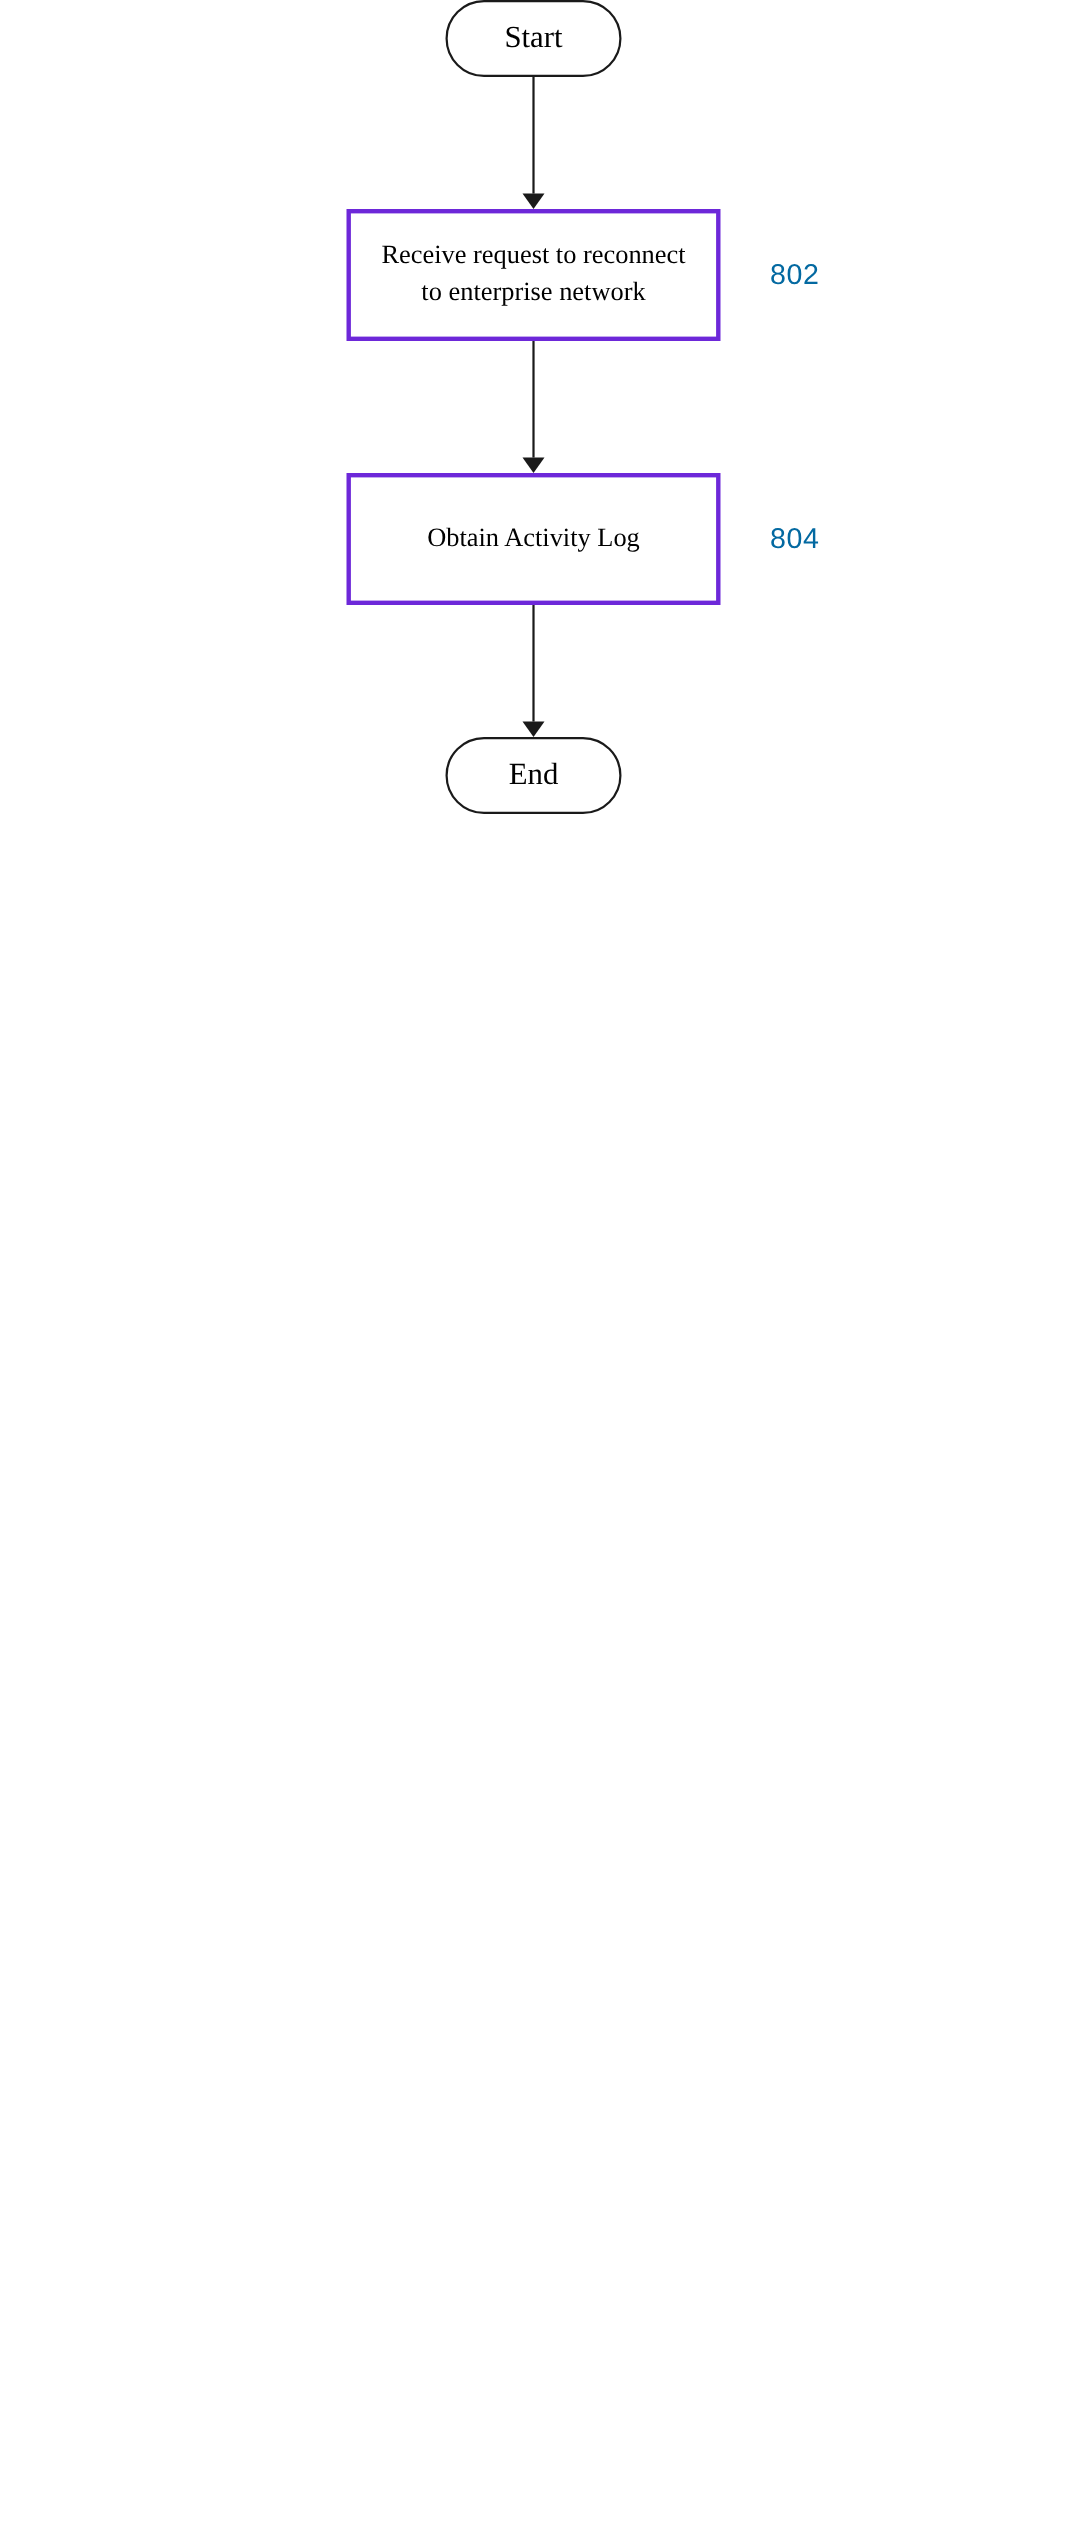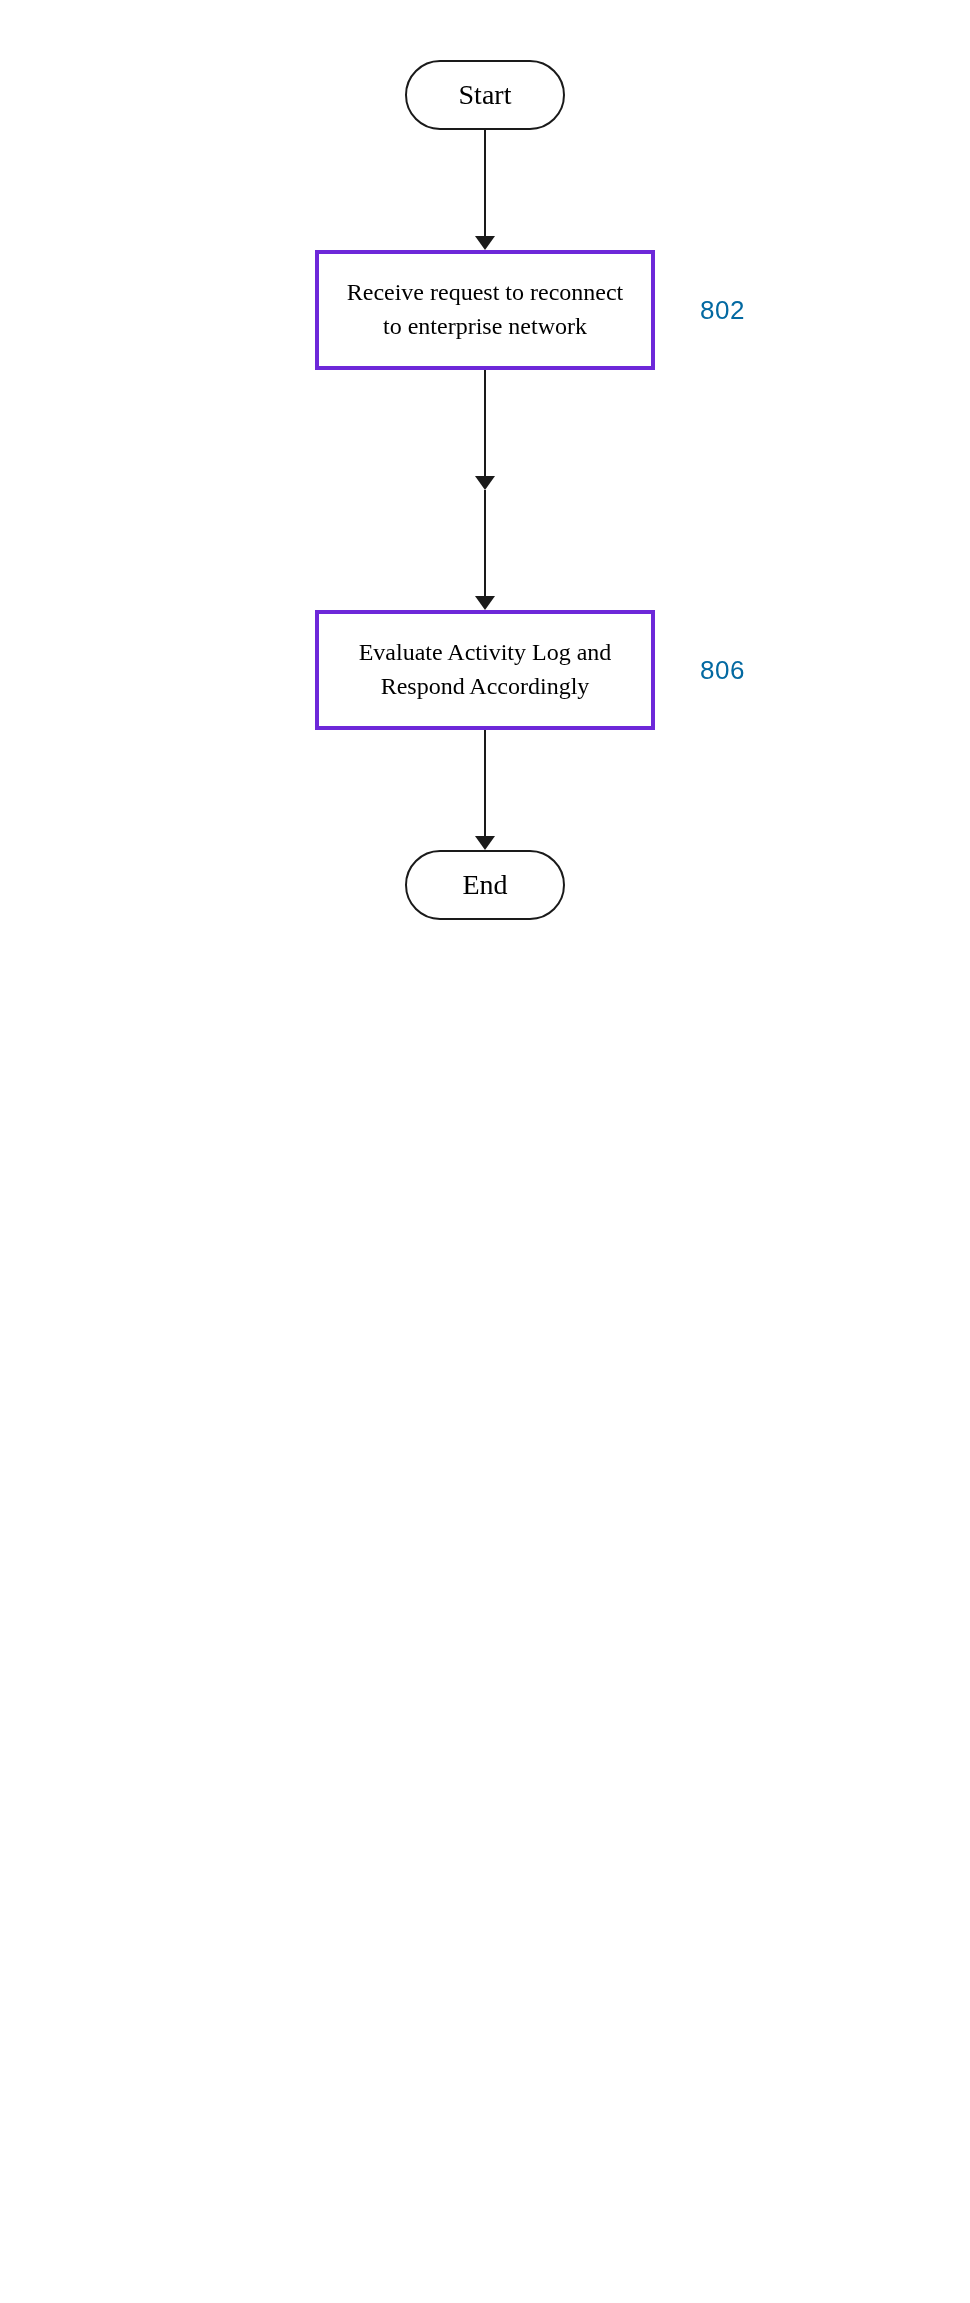--- a/index.html
+++ b/index.html
@@ -18,21 +18,20 @@
       align-items: flex-start;
     }
 
     .flowchart-container {
       width: 970px;
       height: 2303px;
       background: #ffffff;
       display: flex;
       flex-direction: column;
       align-items: center;
-      padding-top: 60px;
       position: relative;
     }
 
     .node {
       display: flex;
       align-items: center;
       justify-content: center;
       text-align: center;
       position: relative;
     }
@@ -115,40 +114,33 @@
       <span class="label-annotation handwritten">802</span>
     </div>
 
     <div style="display:flex; flex-direction:column; align-items:center; height:120px; position:relative;">
       <div style="width:2px; height:110px; background:#1a1a1a;"></div>
       <div style="width:0; height:0; border-left:10px solid transparent; border-right:10px solid transparent; border-top:14px solid #1a1a1a;"></div>
     </div>
   </div>
 
   <div class="step-wrapper">
+    <div class="node-wrapper">
+      <div class="node process-node">
+        <span>Obtain Activity Log</span>
+      </div>
+      <span class="label-annotation handwritten">804</span>
+    </div>
 
     <div style="display:flex; flex-direction:column; align-items:center; height:120px; position:relative;">
       <div style="width:2px; height:110px; background:#1a1a1a;"></div>
       <div style="width:0; height:0; border-left:10px solid transparent; border-right:10px solid transparent; border-top:14px solid #1a1a1a;"></div>
     </div>
   </div>
 
-  <div class="step-wrapper">
-    <div class="node-wrapper">
-      <div class="node process-node">
-        <span>Evaluate Activity Log and Respond Accordingly</span>
-      </div>
-      <span class="label-annotation handwritten">806</span>
-    </div>
-
-    <div style="display:flex; flex-direction:column; align-items:center; height:120px; position:relative;">
-      <div style="width:2px; height:110px; background:#1a1a1a;"></div>
-      <div style="width:0; height:0; border-left:10px solid transparent; border-right:10px solid transparent; border-top:14px solid #1a1a1a;"></div>
-    </div>
-  </div>
 
   <div class="node-wrapper">
     <div class="node terminal-node">
       <span>End</span>
     </div>
   </div>
 
 </div>
 
 </body></html>

